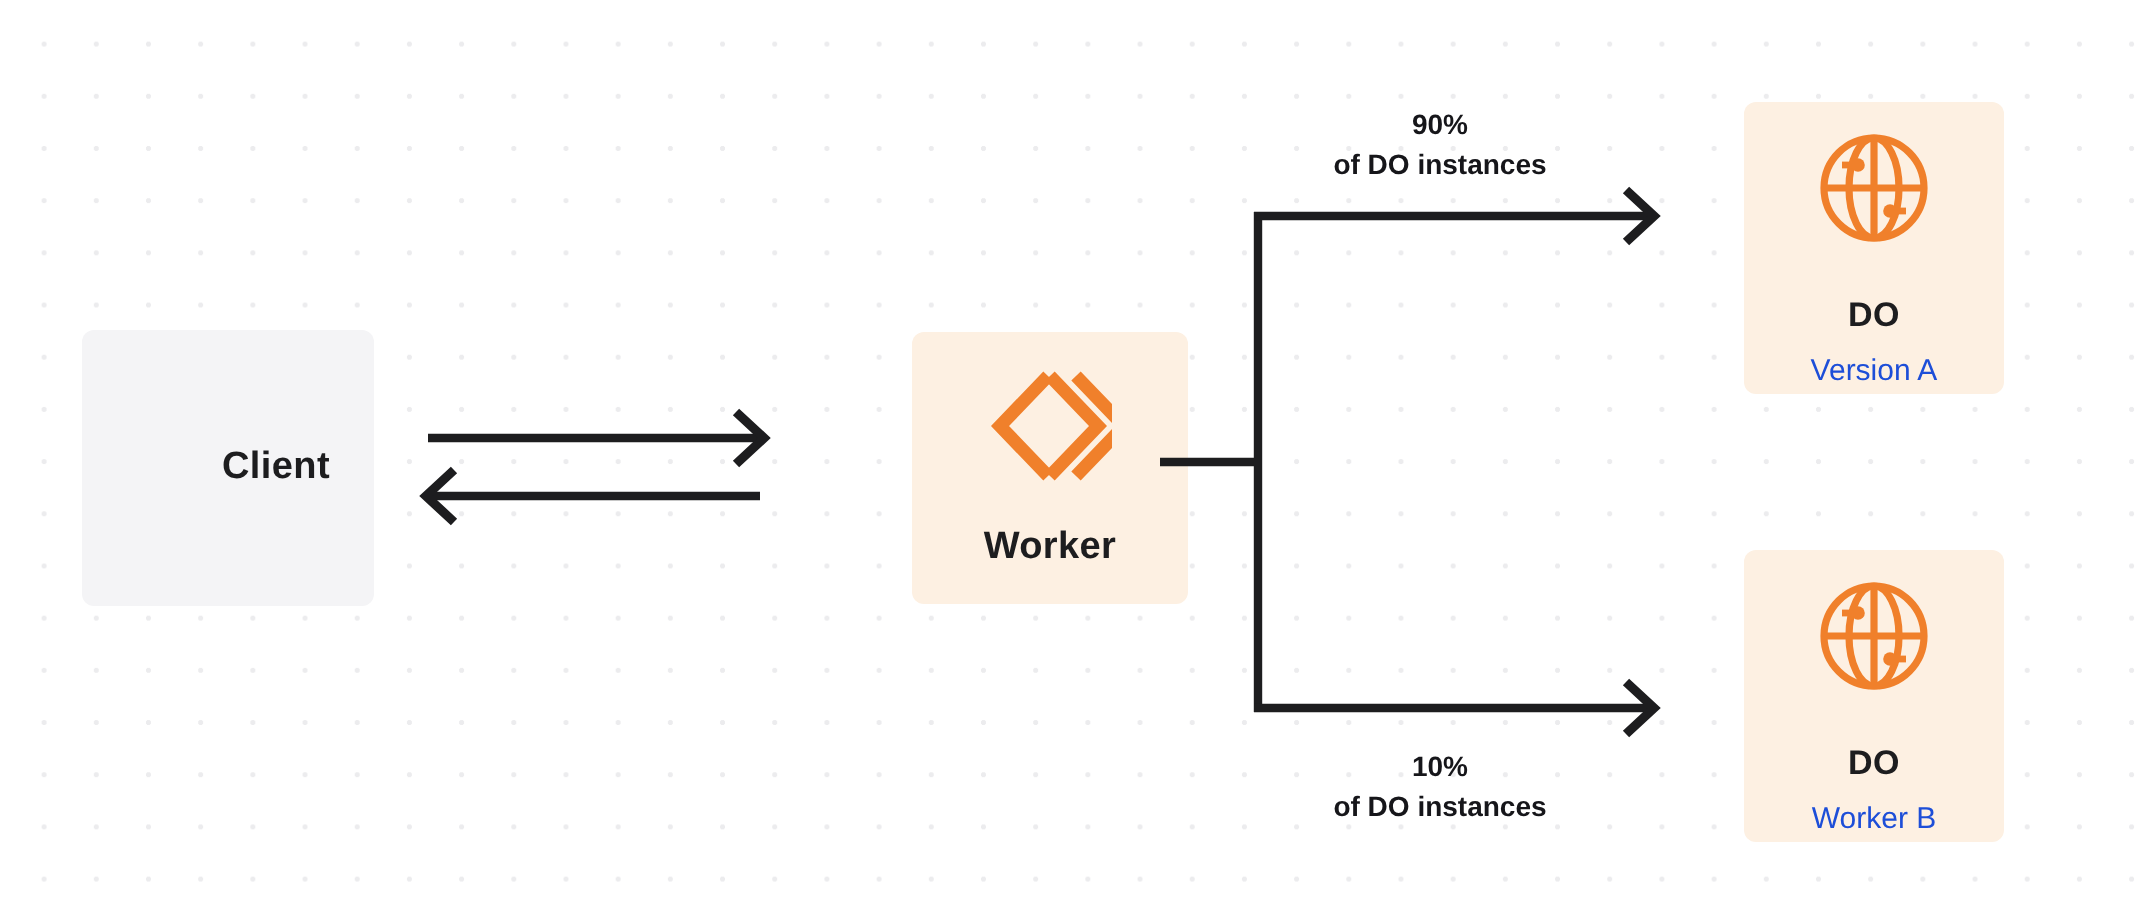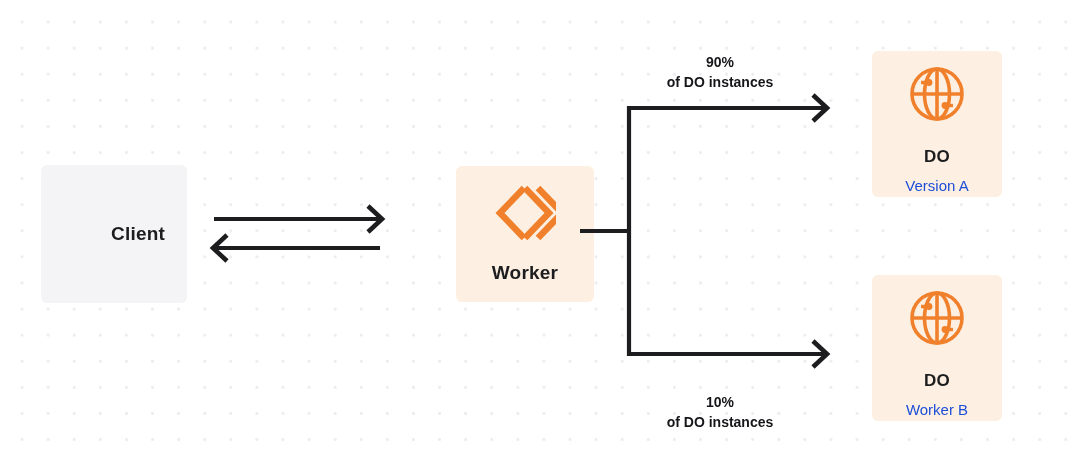--- a/index.html
+++ b/index.html
@@ -116,21 +116,21 @@
     line-height: 1.45;
     white-space: nowrap;
   }
   #label-top {
     left: 614px;
     top: 52px;
     width: 212px;
   }
   #label-bottom {
     left: 614px;
-    top: 392px;
+    top: 373px;
     width: 212px;
   }
   .branch-label .pct { display: block; }
   .branch-label .sub { display: block; }
 </style>
 </head>
 <body>
 
 <div id="diagram">
 

